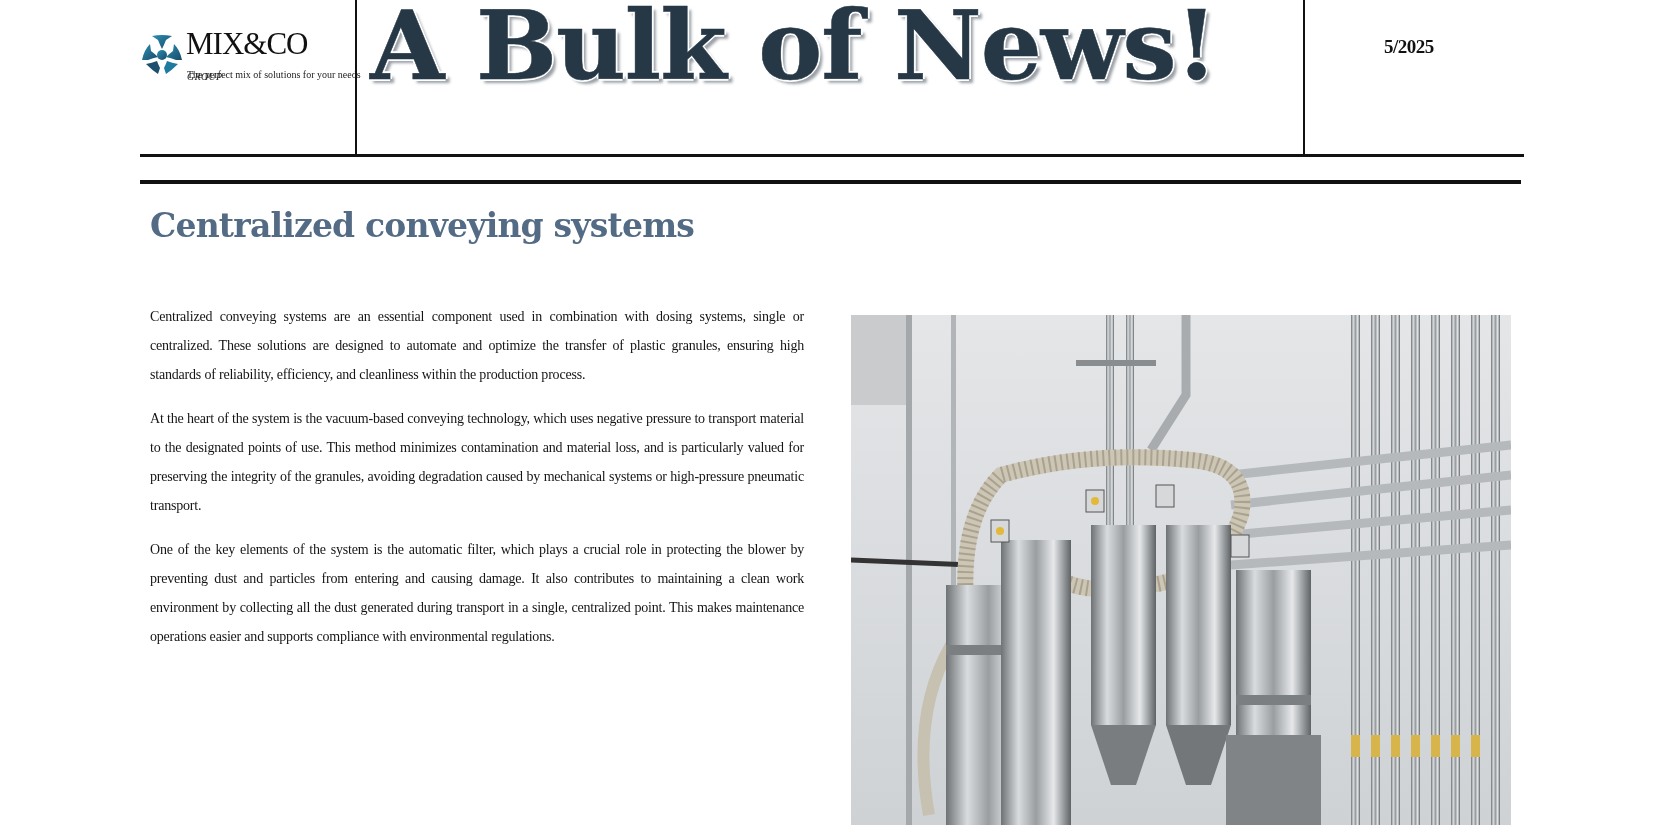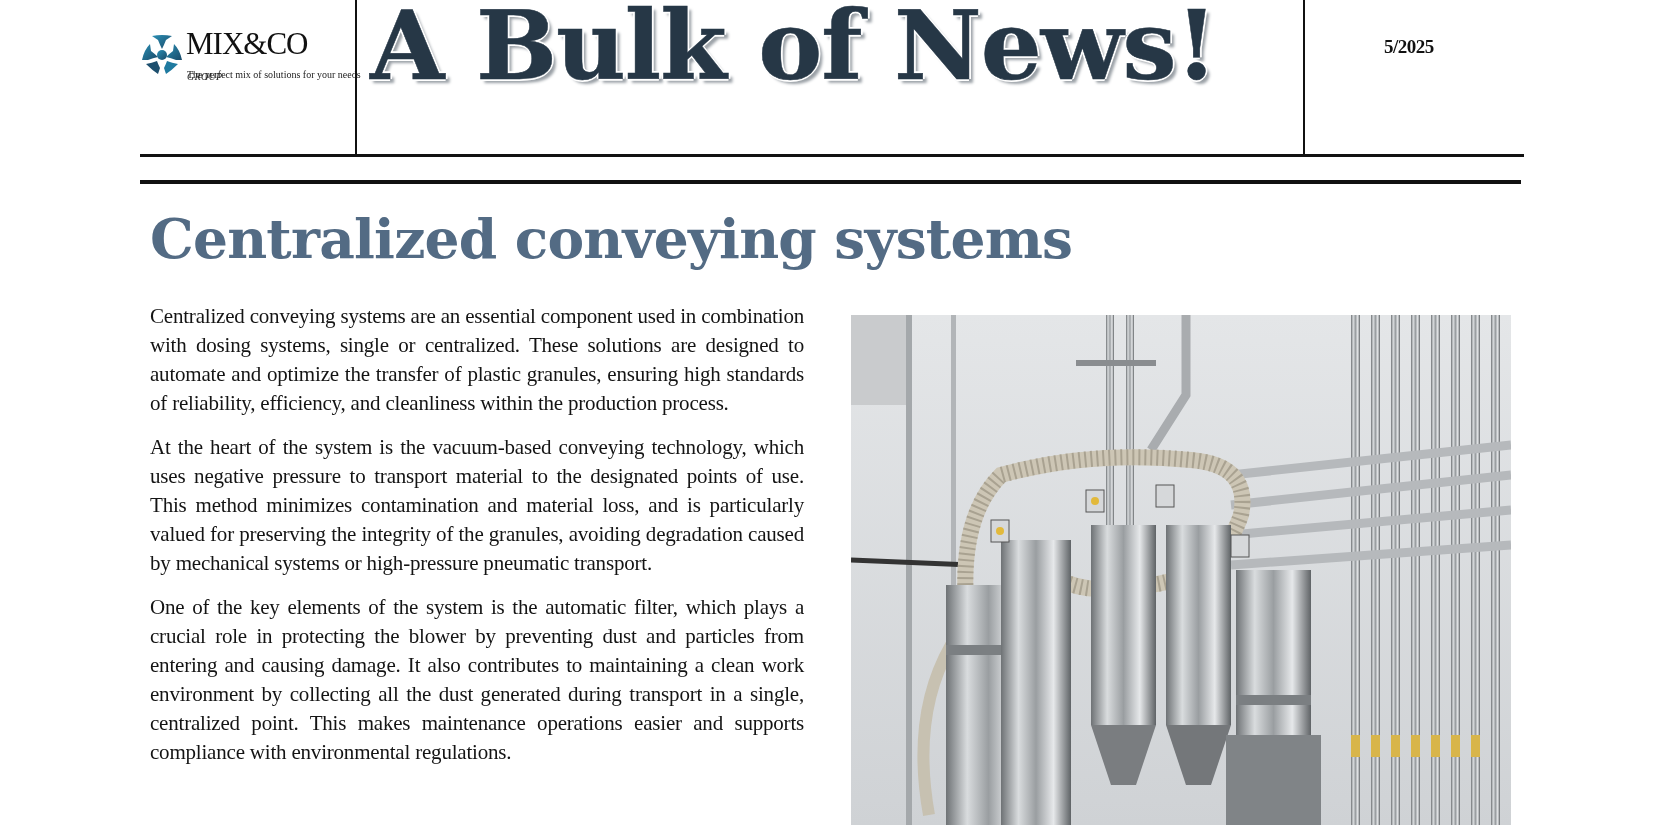--- a/index.html
+++ b/index.html
@@ -21,24 +21,24 @@
     .title { position: absolute; left: 370px; top: -12px; width: 920px; font-family: "DejaVu Serif", "Liberation Serif", serif; font-weight: bold; font-size: 96px; color: #263746; letter-spacing: -1px; white-space: nowrap; line-height: 1.2;
       text-shadow: 2px 0 0 #fff, -2px 0 0 #fff, 0 2px 0 #fff, 0 -2px 0 #fff, 4px 4px 3px #9aa0a6; -webkit-text-stroke: 0.5px #263746; }
 
     .issue-date { position: absolute; left: 1384px; top: 36px; font-size: 19px; font-weight: bold; letter-spacing: -0.5px; color: #111; }
 
     .rule { position: absolute; left: 140px; width: 1384px; background: #111; }
     .rule.top { top: 154px; height: 3px; }
     .rule.bottom { top: 180px; height: 4px; left: 140px; width: 1381px; }
 
     
-    .headline { position: absolute; left: 150px; top: 206px; font-family: "DejaVu Serif", "Liberation Serif", serif; font-weight: bold; font-size: 55px; color: #536b84; letter-spacing: -0.8px; white-space: nowrap; line-height: 1.2; }
+    .headline { position: absolute; left: 150px; top: 206px; font-family: "DejaVu Serif", "Liberation Serif", serif; font-weight: bold; font-size: 33px; color: #536b84; letter-spacing: -0.8px; white-space: nowrap; line-height: 1.2; }
 
     .body-col { position: absolute; left: 150px; top: 302px; width: 654px; }
-    .body-col p { font-size: 21px; line-height: 29px; text-align: justify; margin-bottom: 15px; color: #141414; letter-spacing: -0.2px; }
+    .body-col p { font-size: 14px; line-height: 29px; text-align: justify; margin-bottom: 15px; color: #141414; letter-spacing: -0.2px; }
 
     .photo { position: absolute; left: 851px; top: 315px; width: 660px; height: 510px; overflow: hidden; background: #dfe1e3; }
     .photo svg { display: block; }
   </style>
 </head>
 <body>
 
 <div class="masthead">
   <div class="logo">
     <svg class="logo-mark" viewBox="0 0 48 48" width="48" height="48">

